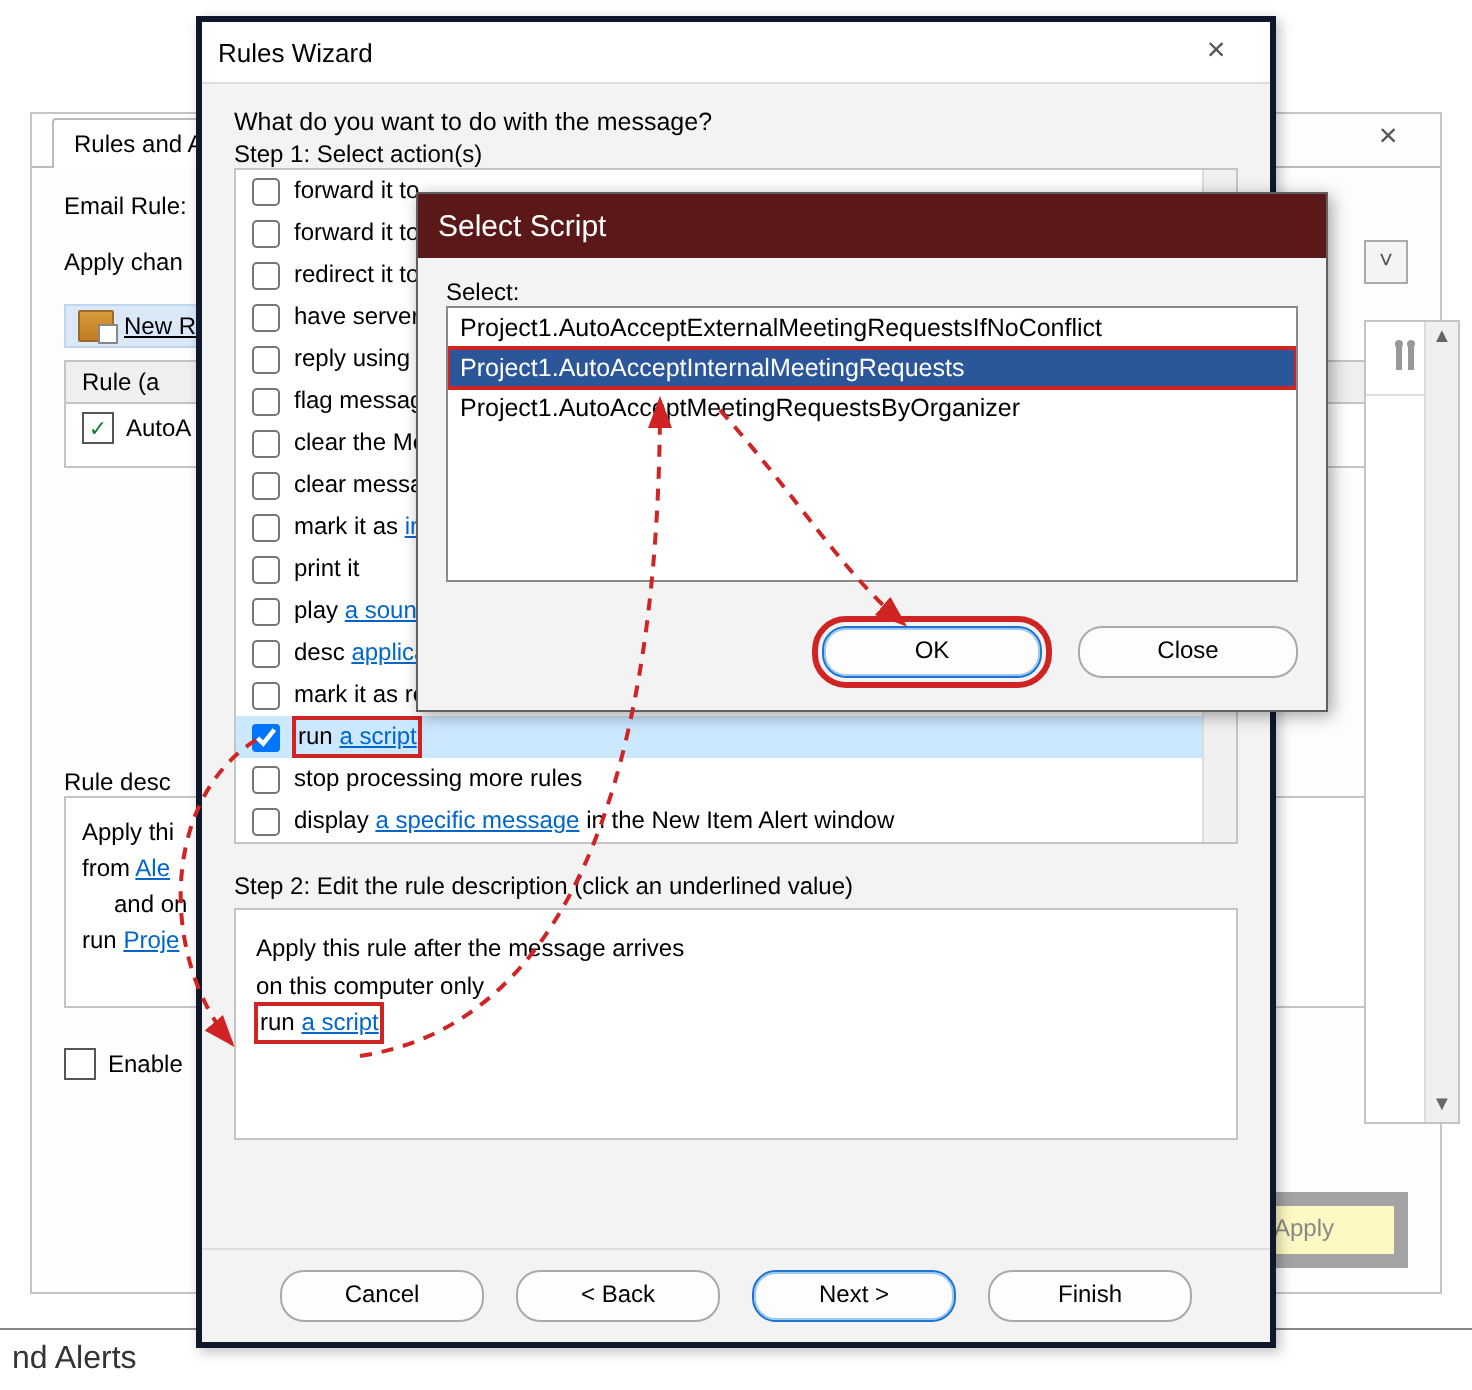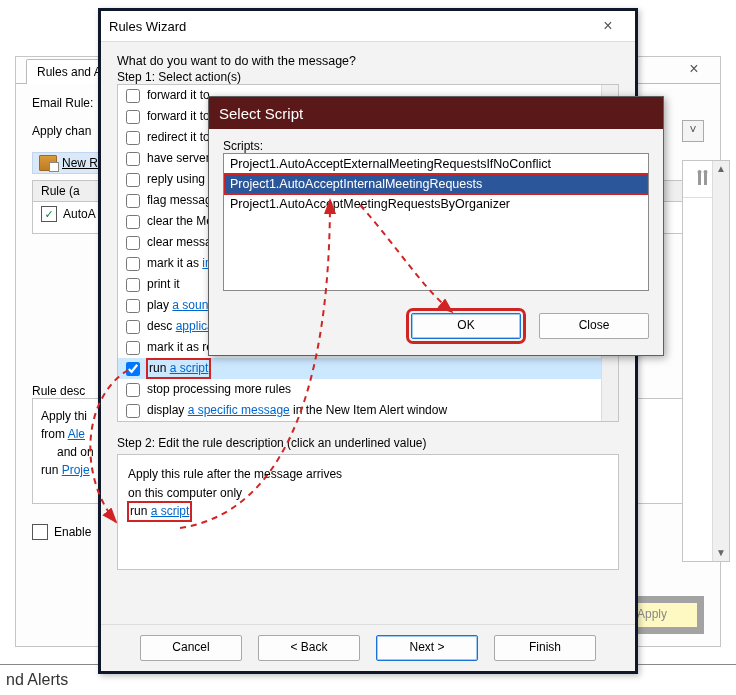--- a/index.html
+++ b/index.html
@@ -43,21 +43,21 @@
   .wiz-body{padding:10px 16px 0;position:relative;height:582px}
   .wiz-body h4{margin:2px 0 2px;font-weight:normal;font-size:12.5px}
   .actions-box{border:1px solid #c5c5c5;background:#fff;height:336px;overflow:hidden;position:relative;margin-bottom:14px}
   .actions-scroll{position:absolute;right:0;top:0;bottom:0;width:16px;background:#f0f0f0;border-left:1px solid #dcdcdc}
   .act-row{display:flex;align-items:center;gap:7px;padding:1px 8px;line-height:19px}
   .act-row input[type=checkbox]{width:14px;height:14px;margin:0}
   .act-sel{background:#cce8ff}
   .hl-red{outline:2px solid #d02424;outline-offset:-1px}
   .step2-box{border:1px solid #c5c5c5;background:#fff;padding:10px;line-height:1.55;margin-top:4px;height:94px}
   .wiz-buttons{position:absolute;left:0;right:0;bottom:0;height:46px;background:#f3f3f3;border-top:1px solid #ddd;display:flex;align-items:center;justify-content:center;gap:16px}
-  .btn{min-width:88px;height:24px;border:1px solid #a9a9a9;background:#fdfdfd;border-radius:2px;text-align:center;line-height:22px;padding:0 6px;cursor:pointer}
+  .btn{min-width:88px;height:24px;border:1px solid #a9a9a9;background:#fdfdfd;border-radius:12px;text-align:center;line-height:22px;padding:0 6px;cursor:pointer}
   .btn.primary{border:1px solid #1a73d6;box-shadow:inset 0 0 0 1px #9fcaf0}
 
   
   .sel-script{position:absolute;left:208px;top:96px;width:454px;height:258px;background:#f3f3f3;border:1px solid #606060;box-shadow:2px 2px 8px rgba(0,0,0,.35);z-index:10}
   .ss-title{height:32px;background:#5a1818;color:#fff;display:flex;align-items:center;padding:0 10px;font-size:15px}
   .ss-body{padding:10px 14px}
   .ss-list{border:1px solid #8a8a8a;background:#fff;height:136px;overflow:hidden}
   .ss-item{padding:1px 6px;line-height:18px;font-size:12.5px}
   .ss-sel{background:#2b579a;color:#fff}
   .ss-buttons{display:flex;justify-content:flex-end;gap:18px;padding:12px 14px 0}
@@ -221,21 +221,21 @@
       <div class="btn">Cancel</div>
       <div class="btn">&lt; Back</div>
       <div class="btn primary">Next &gt;</div>
       <div class="btn">Finish</div>
     </div>
   </div>
 
   <div class="sel-script">
     <div class="ss-title">Select Script</div>
     <div class="ss-body">
-      <div>Scripts:</div>
+      <div>Select:</div>
       <div class="ss-list" id="ss-list">
           <div class="ss-item">Project1.AutoAcceptExternalMeetingRequestsIfNoConflict</div>
           <div class="ss-item ss-sel" style="outline: rgb(208, 36, 36) solid 2px; outline-offset: -1px;">Project1.AutoAcceptInternalMeetingRequests</div>
           <div class="ss-item">Project1.AutoAcceptMeetingRequestsByOrganizer</div>
         </div>
     </div>
     <div class="ss-buttons">
       <div class="btn primary ss-ok" style="min-width:96px">OK</div>
       <div class="btn" style="min-width:96px">Close</div>
     </div>

